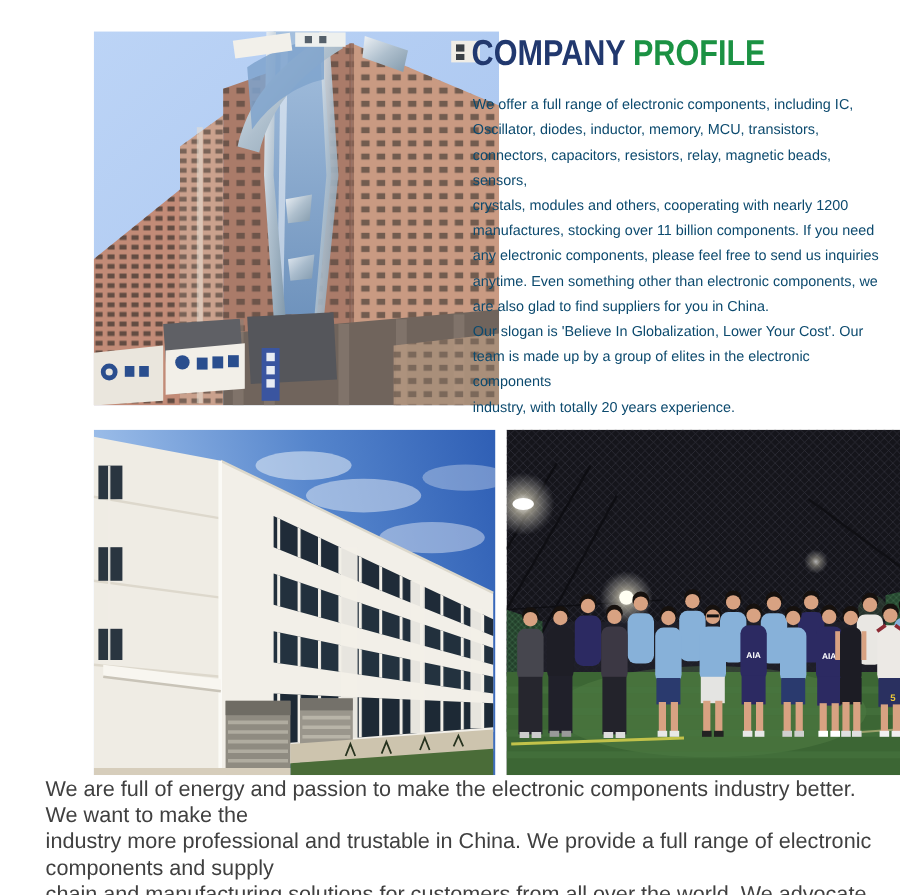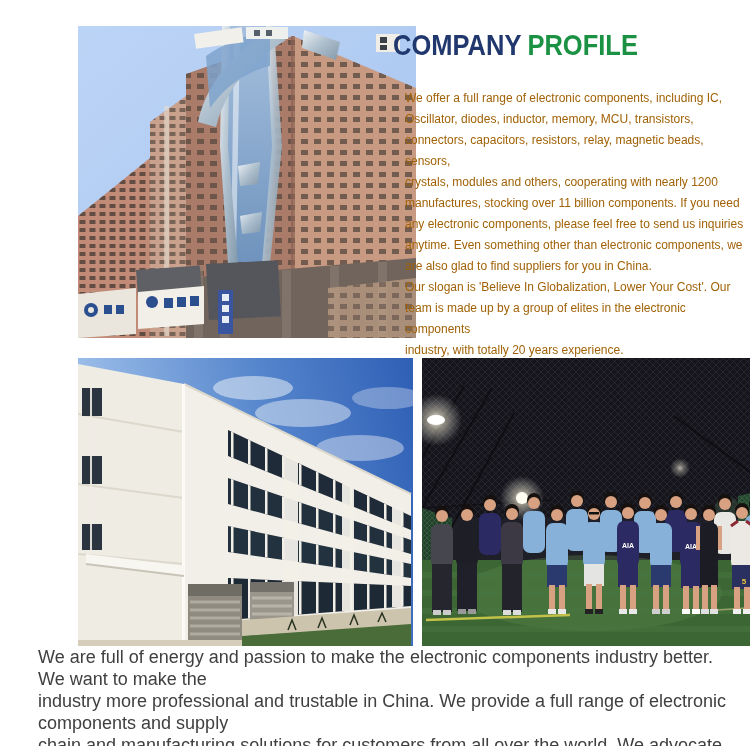--- a/index.html
+++ b/index.html
@@ -8,22 +8,22 @@
   .photo{position:absolute;display:block;overflow:hidden;}
   .photo svg{display:block;}
   .photo-hq{left:38px;top:10px;width:338px;height:312px;}
   .photo-factory{left:38px;top:342px;width:335px;height:288px;}
   .photo-team{left:382px;top:342px;width:338px;height:288px;}
   .right-col{position:absolute;left:393px;top:28px;width:345px;}
   h1.title{margin:0;font-size:30px;line-height:34px;font-weight:bold;letter-spacing:0px;
            transform:scaleX(0.85);transform-origin:left center;white-space:nowrap;}
   .title .w1{color:#21386e;}
   .title .w2{color:#1b9243;margin-left:7px;}
-  .intro{position:absolute;left:393px;top:76px;width:345px;margin:12px;
-         font-size:12px;line-height:21px;color:#a16207;white-space:pre-line;}
+  .intro{position:absolute;left:393px;top:76px;width:345px;margin:1px;
+         font-size:12px;line-height:21px;color:#0c4a6e;white-space:pre-line;}
   .footer-text{position:absolute;left:38px;top:646px;width:700px;margin:0;
          font-size:18px;line-height:22px;color:#404040;white-space:pre-line;}
 </style>
 </head>
 <body>
 
 <div class="page">
 
   <figure class="photo photo-hq">
     <svg width="338" height="312" viewBox="0 0 338 312">

